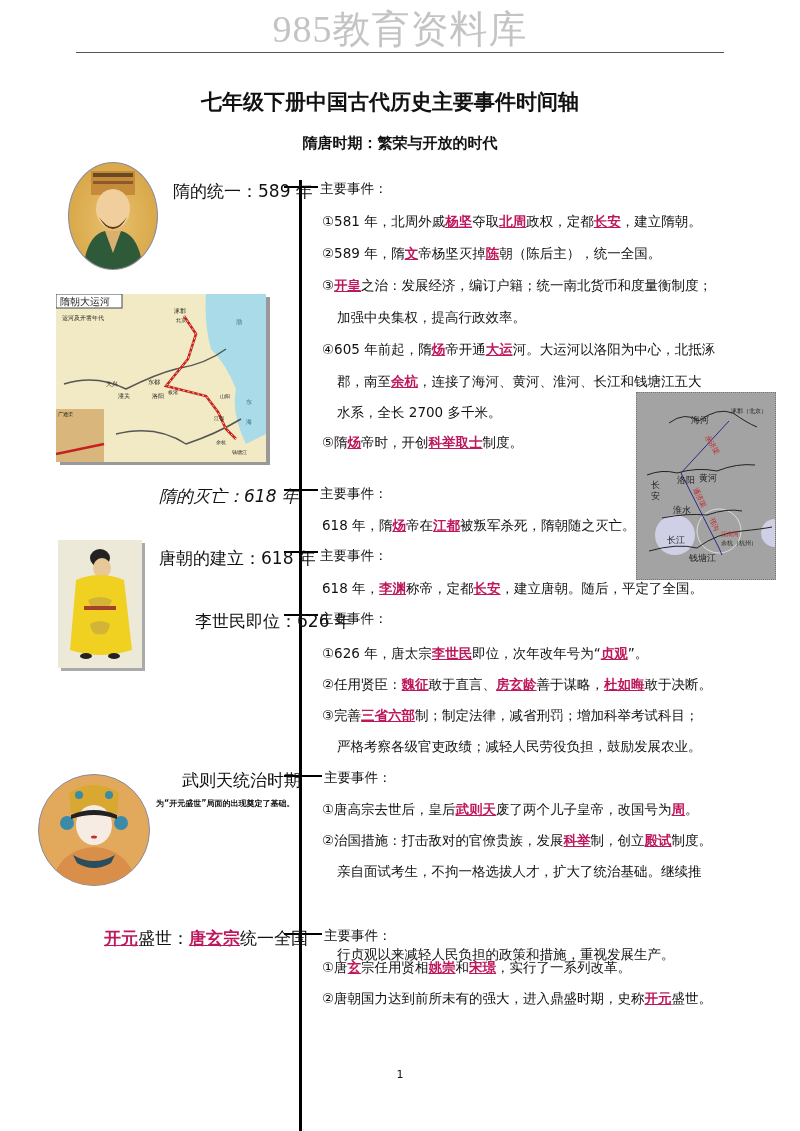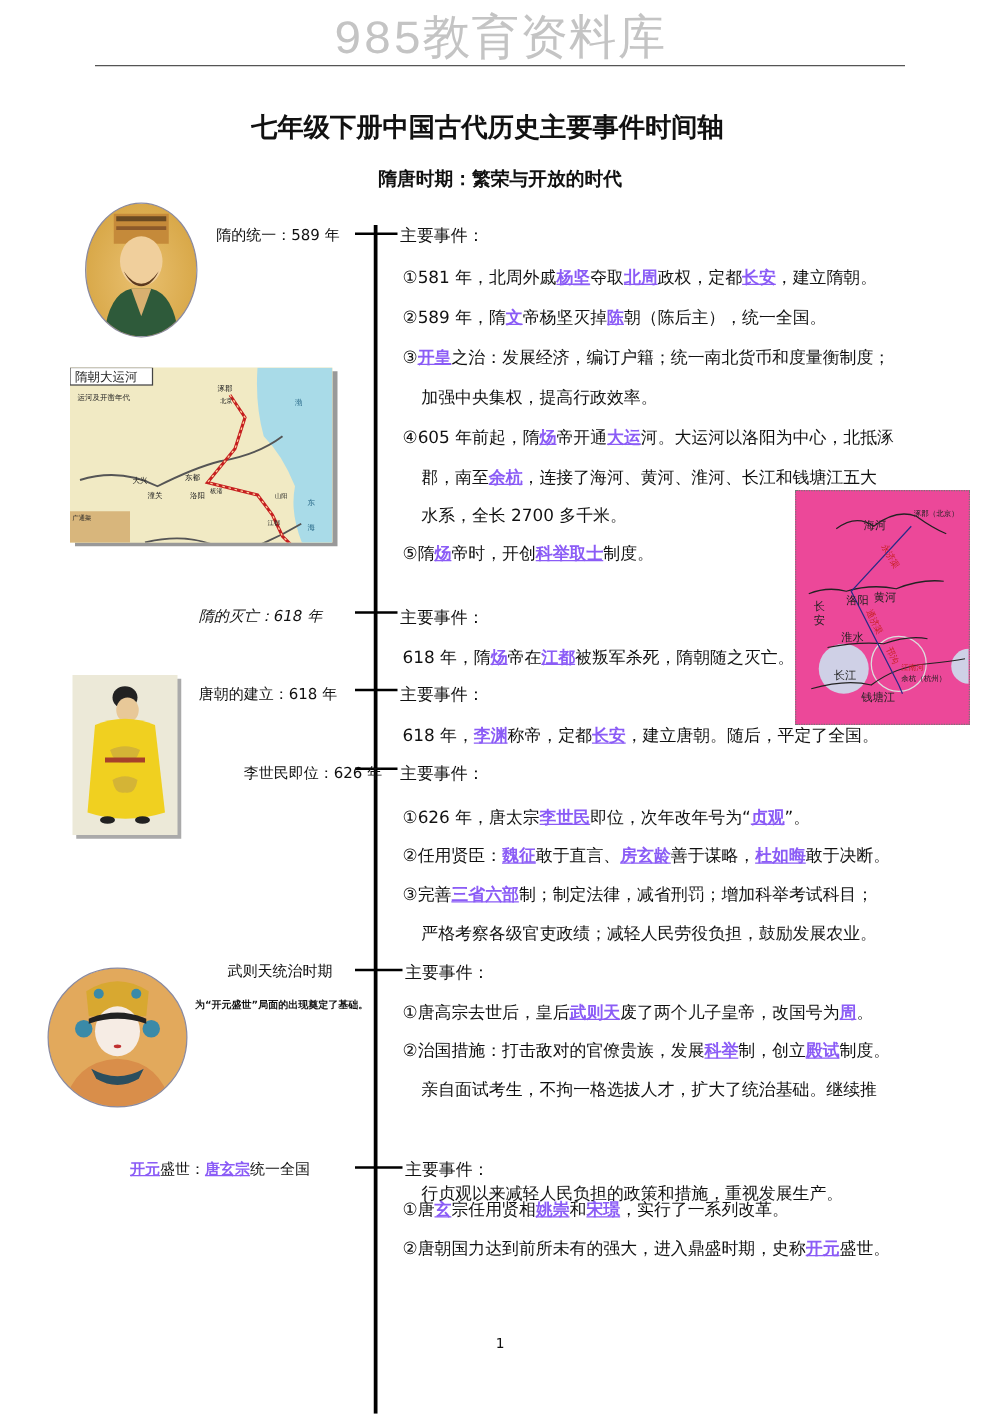--- a/index.html
+++ b/index.html
@@ -1,32 +1,32 @@
 <!DOCTYPE html>
 <html><head>
 <meta charset="utf-8">
 <style>
   html, body { margin:0; padding:0; background:#ffffff; }
   body { width:800px; height:1131px; position:relative; overflow:hidden;
          font-family:"DejaVu Sans","Liberation Sans",sans-serif; color:#111; }
   .watermark { position:absolute; left:0; width:800px; top:4px; text-align:center;
-               font-size:38px; color:#c4c4c4; letter-spacing:1px; font-family:Liberation Mono, monospace; }
+               font-size:38px; color:#c4c4c4; letter-spacing:1px; font-family:Liberation Serif, serif; }
   .header-rule { position:absolute; left:76px; width:648px; top:52px; height:0; border-top:1.5px solid #555; }
   .title { position:absolute; left:0; width:780px; top:88px; text-align:center; font-size:21px; font-weight:bold; }
   .subtitle { position:absolute; left:0; width:800px; top:134px; text-align:center; font-size:15px; font-weight:bold; }
   .axis { position:absolute; left:299px; top:180px; width:3px; height:951px; background:#000; }
   .tick { position:absolute; height:2px; background:#000; }
-  .label { position:absolute; font-size:12px; white-space:nowrap; }
+  .label { position:absolute; font-size:17px; white-space:nowrap; }
   .note-small { position:absolute; font-size:8px; font-weight:bold; white-space:nowrap; }
   .line { position:absolute; font-size:13.5px; white-space:nowrap; }
-  .hl { color:#8b5cf6; font-weight:bold; text-decoration:underline; text-decoration-thickness:1px; }
+  .hl { color:#be185d; font-weight:bold; text-decoration:underline; text-decoration-thickness:1px; }
   .portrait { position:absolute; overflow:hidden; }
   .oval { border-radius:50%; border:1.5px solid #8a8aa0; }
-  .map1 { position:absolute; left:56px; top:294px; width:210px; height:140px; background:#f2ecc6; overflow:hidden; box-shadow:4px 3px 0 #999; }
-  .map2 { position:absolute; left:636px; top:392px; width:138px; height:186px; border:1px dotted #777; background:#ec4899; overflow:hidden; }
+  .map1 { position:absolute; left:56px; top:294px; width:210px; height:168px; background:#f2ecc6; overflow:hidden; box-shadow:4px 3px 0 #999; }
+  .map2 { position:absolute; left:636px; top:392px; width:138px; height:186px; border:1px dotted #777; background:#a3a3a3; overflow:hidden; }
   .pagenum { position:absolute; left:0; width:800px; top:1068px; text-align:center; font-size:11px; padding-left:0px; }
 </style>
 </head>
 <body>
 
 <div class="watermark">985教育资料库</div>
 <div class="header-rule"></div>
 <div class="title">七年级下册中国古代历史主要事件时间轴</div>
 <div class="subtitle">隋唐时期：繁荣与开放的时代</div>
 

